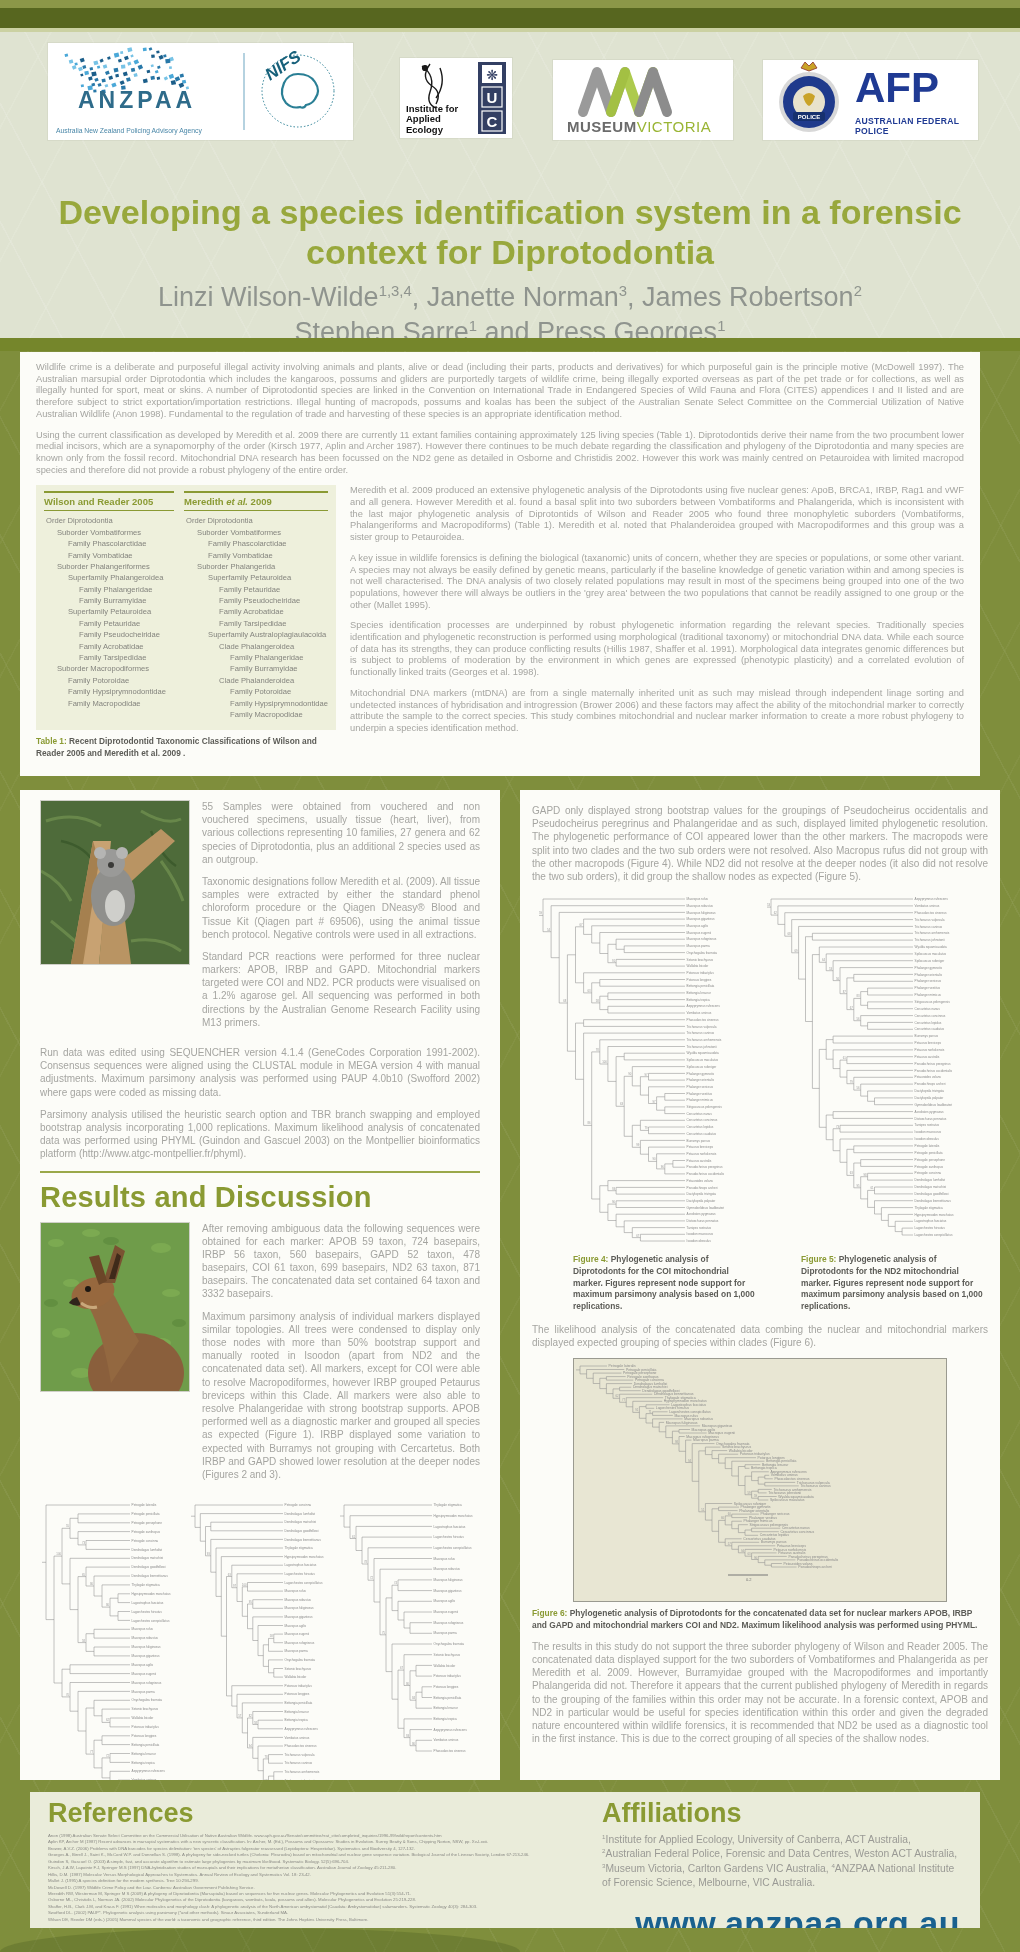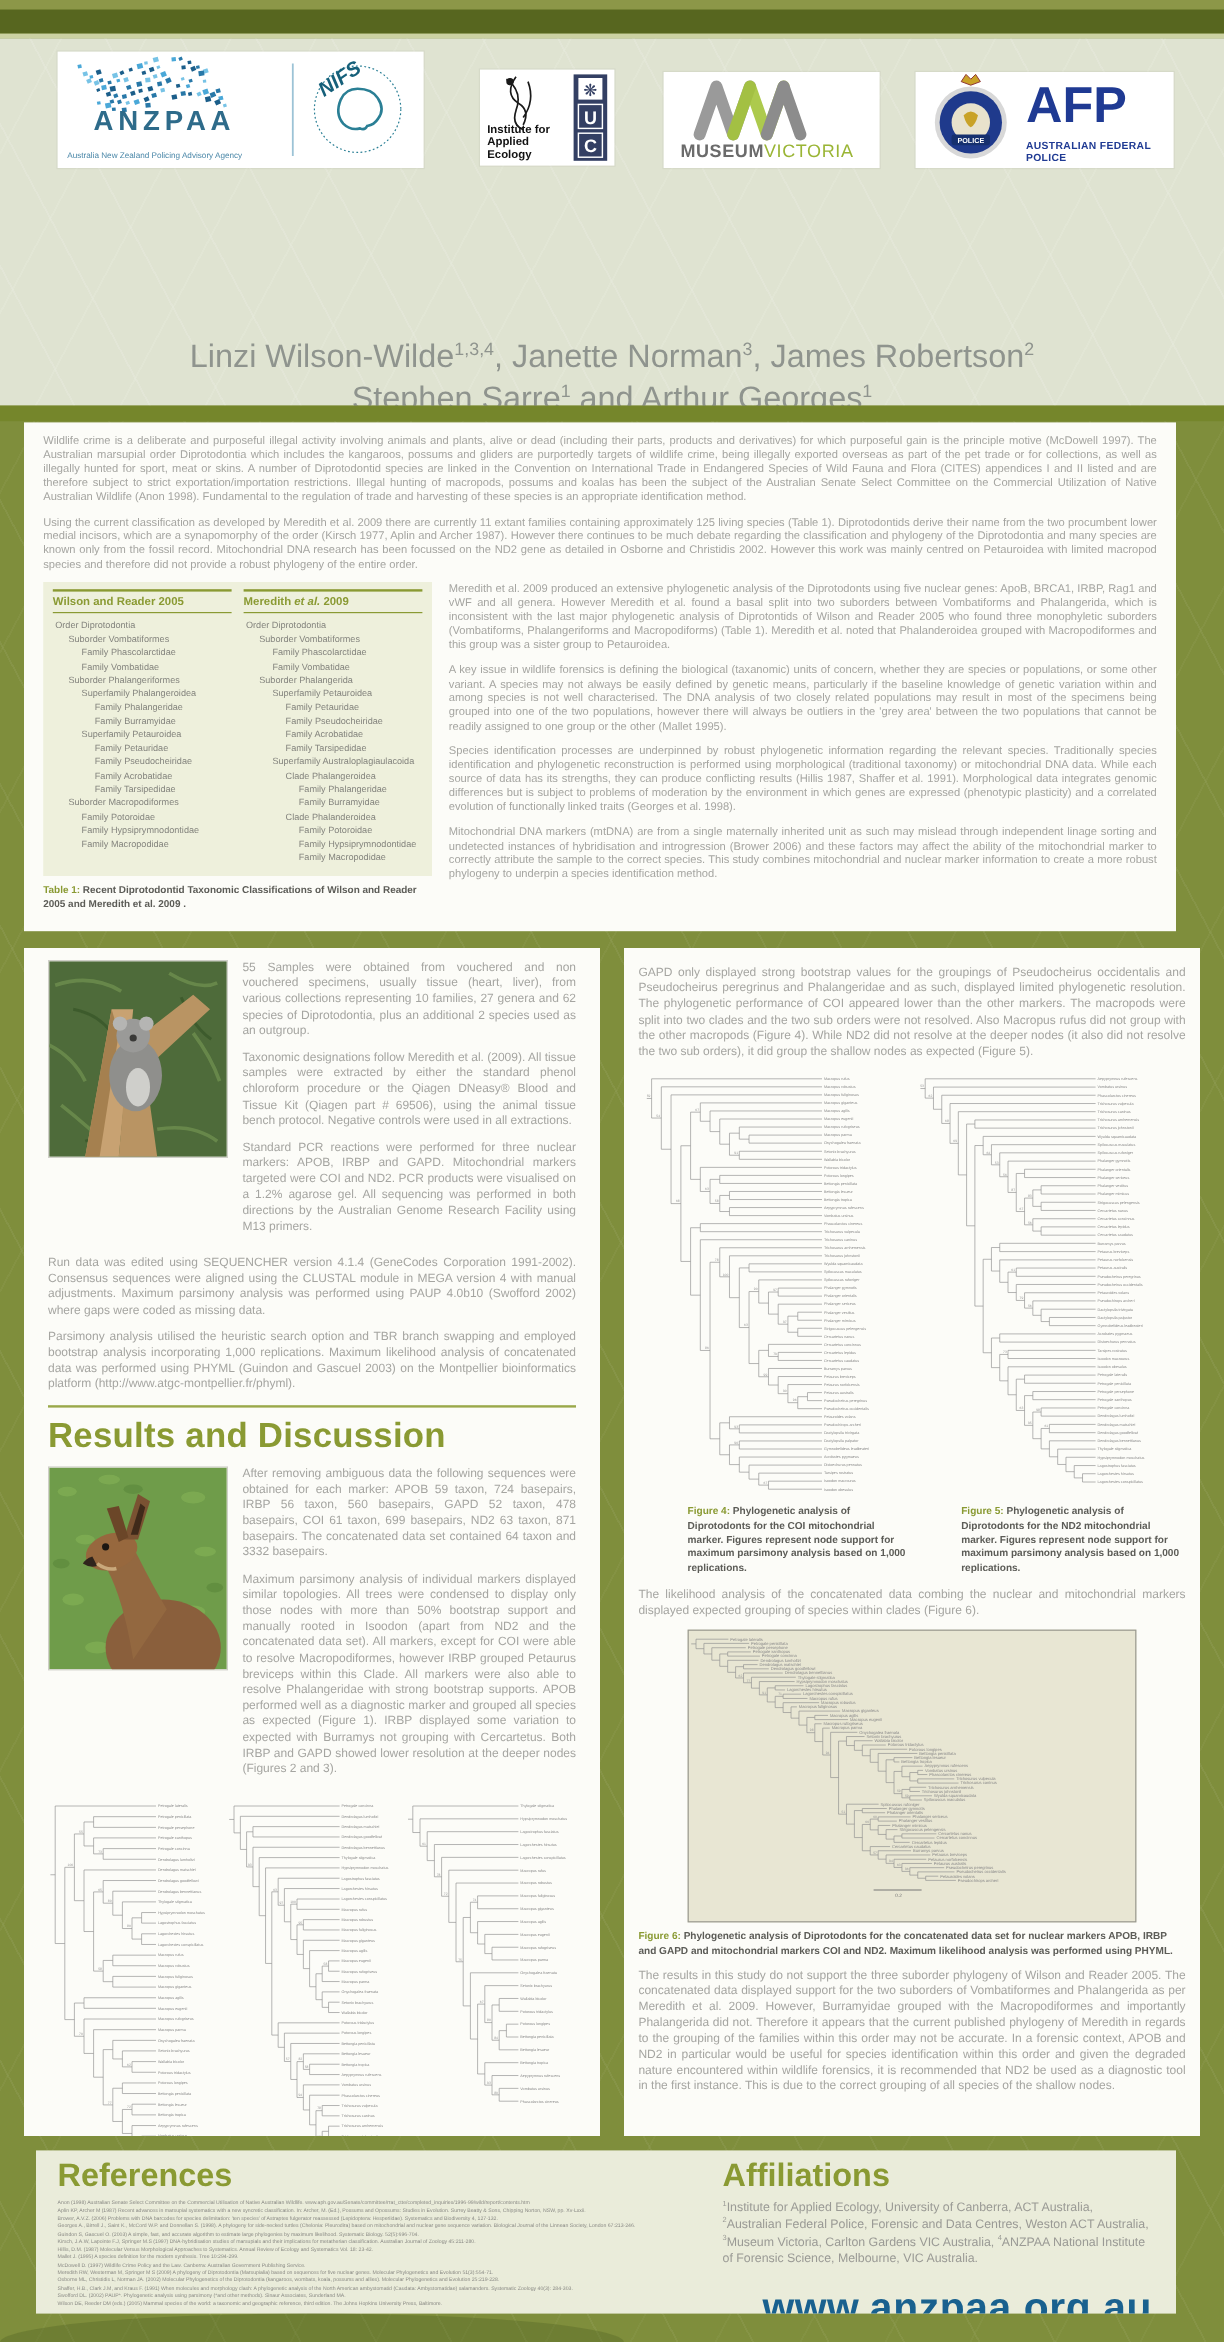--- a/index.html
+++ b/index.html
@@ -22,21 +22,21 @@
   .authors sup{font-size:55%;}
   .panel{position:absolute;background:#fcfcf8;overflow:hidden;}
   .panel-intro{left:20px;top:352px;width:960px;height:424px;padding:10px 16px;box-sizing:border-box;}
   .panel-left{left:20px;top:790px;width:480px;height:990px;padding:10px 20px;box-sizing:border-box;}
   .panel-right{left:520px;top:790px;width:480px;height:990px;padding:14px 12px;box-sizing:border-box;}
   h2.small{color:#8a9a33;font-size:21px;margin:4px 0 6px 0;letter-spacing:.2px;}
   h2.big{color:#8a9a33;font-size:29px;margin:2px 0 8px 0;letter-spacing:.2px;}
   p.body{color:#a5a5a1;font-size:9.3px;line-height:1.26;text-align:justify;margin:0 0 9px 0;}
   .panel-left p.body,.panel-right p.body{font-size:10px;line-height:1.32;}
   .twocol{display:flex;gap:14px;margin-top:2px;}
-  .taxo-wrap{width:324px;flex:none;}
+  .taxo-wrap{width:300px;flex:none;}
   .taxo{background:#eef0dc;padding:6px 8px 10px 8px;display:flex;gap:10px;}
   .taxo .col{flex:1;}
   .taxo .hdr{color:#8a9a33;font-weight:bold;font-size:9.5px;border-top:2px solid #8a9a33;
              border-bottom:1px solid #8a9a33;padding:3px 0;margin-bottom:4px;}
   .taxo .row{font-size:7.6px;color:#84847e;line-height:1.5;white-space:nowrap;}
   .tabcap{font-size:8.3px;font-weight:bold;color:#5c5c57;margin-top:6px;line-height:1.35;}
   .figlabel{color:#8a9a33;font-weight:bold;}
   .media-row{display:flex;gap:12px;margin-bottom:8px;}
   .photo{flex:none;border:1px solid #cfcfc8;}
   .media-row .txt{flex:1;}
@@ -211,21 +211,25 @@
           <path d="M30 52 L44 12 L58 52 L72 12" stroke="#9a9a9a" stroke-width="10"></path>
           <path d="M58 52 L72 12 L86 52 L100 12" stroke="#a4c43a" stroke-width="10" opacity="0.9"></path>
           <path d="M86 52 L100 12 L114 52" stroke="#8c8c8c" stroke-width="10"></path>
         </g>
       </svg>
       <div style="position:absolute;left:14px;top:58px;white-space:nowrap;">
         <span class="mv-text1">MUSEUM</span><span class="mv-text2">VICTORIA</span>
       </div>
     </div>
 
-    <div class="authors"><span>Linzi Wilson-Wilde</span><sup>1,3,4</sup><span>, Janette Norman</span><sup>3</sup><span>, James Robertson</span><sup>2</sup><br><span>Stephen Sarre</span><sup>1</sup><span> and Arthur Georges</span><sup>1</sup></div>
+    <div class="title">
+      <div>Developing a species identification system in a forensic</div>
+      <div>context for Diprotodontia</div>
+    </div>
+    <div class="authors"><span>Linzi Wilson-Wilde</span><sup>1,3,4</sup><span>, Janette Norman</span><sup>3</sup><span>, James Robertson</span><sup>2</sup><br><span>Stephen Sarre</span><sup>1</sup><span> and Press Georges</span><sup>1</sup></div>
   </div>
 
   <div class="divband"></div>
   <div class="hatch" style="top:351px;opacity:.12;"></div>
 
   <div class="panel panel-intro">
     <p class="body">Wildlife crime is a deliberate and purposeful illegal activity involving animals and plants, alive or dead (including their parts, products and derivatives) for which purposeful gain is the principle motive (McDowell 1997). The Australian marsupial order Diprotodontia which includes the kangaroos, possums and gliders are purportedly targets of wildlife crime, being illegally exported overseas as part of the pet trade or for collections, as well as illegally hunted for sport, meat or skins. A number of Diprotodontid species are linked in the Convention on International Trade in Endangered Species of Wild Fauna and Flora (CITES) appendices I and II listed and are therefore subject to strict exportation/importation restrictions. Illegal hunting of macropods, possums and koalas has been the subject of the Australian Senate Select Committee on the Commercial Utilization of Native Australian Wildlife (Anon 1998). Fundamental to the regulation of trade and harvesting of these species is an appropriate identification method.</p>
     <p class="body">Using the current classification as developed by Meredith et al. 2009 there are currently 11 extant families containing approximately 125 living species (Table 1). Diprotodontids derive their name from the two procumbent lower medial incisors, which are a synapomorphy of the order (Kirsch 1977, Aplin and Archer 1987). However there continues to be much debate regarding the classification and phylogeny of the Diprotodontia and many species are known only from the fossil record. Mitochondrial DNA research has been focussed on the ND2 gene as detailed in Osborne and Christidis 2002. However this work was mainly centred on Petauroidea with limited macropod species and therefore did not provide a robust phylogeny of the entire order.</p>
     <div class="twocol">
       <div class="taxo-wrap">

